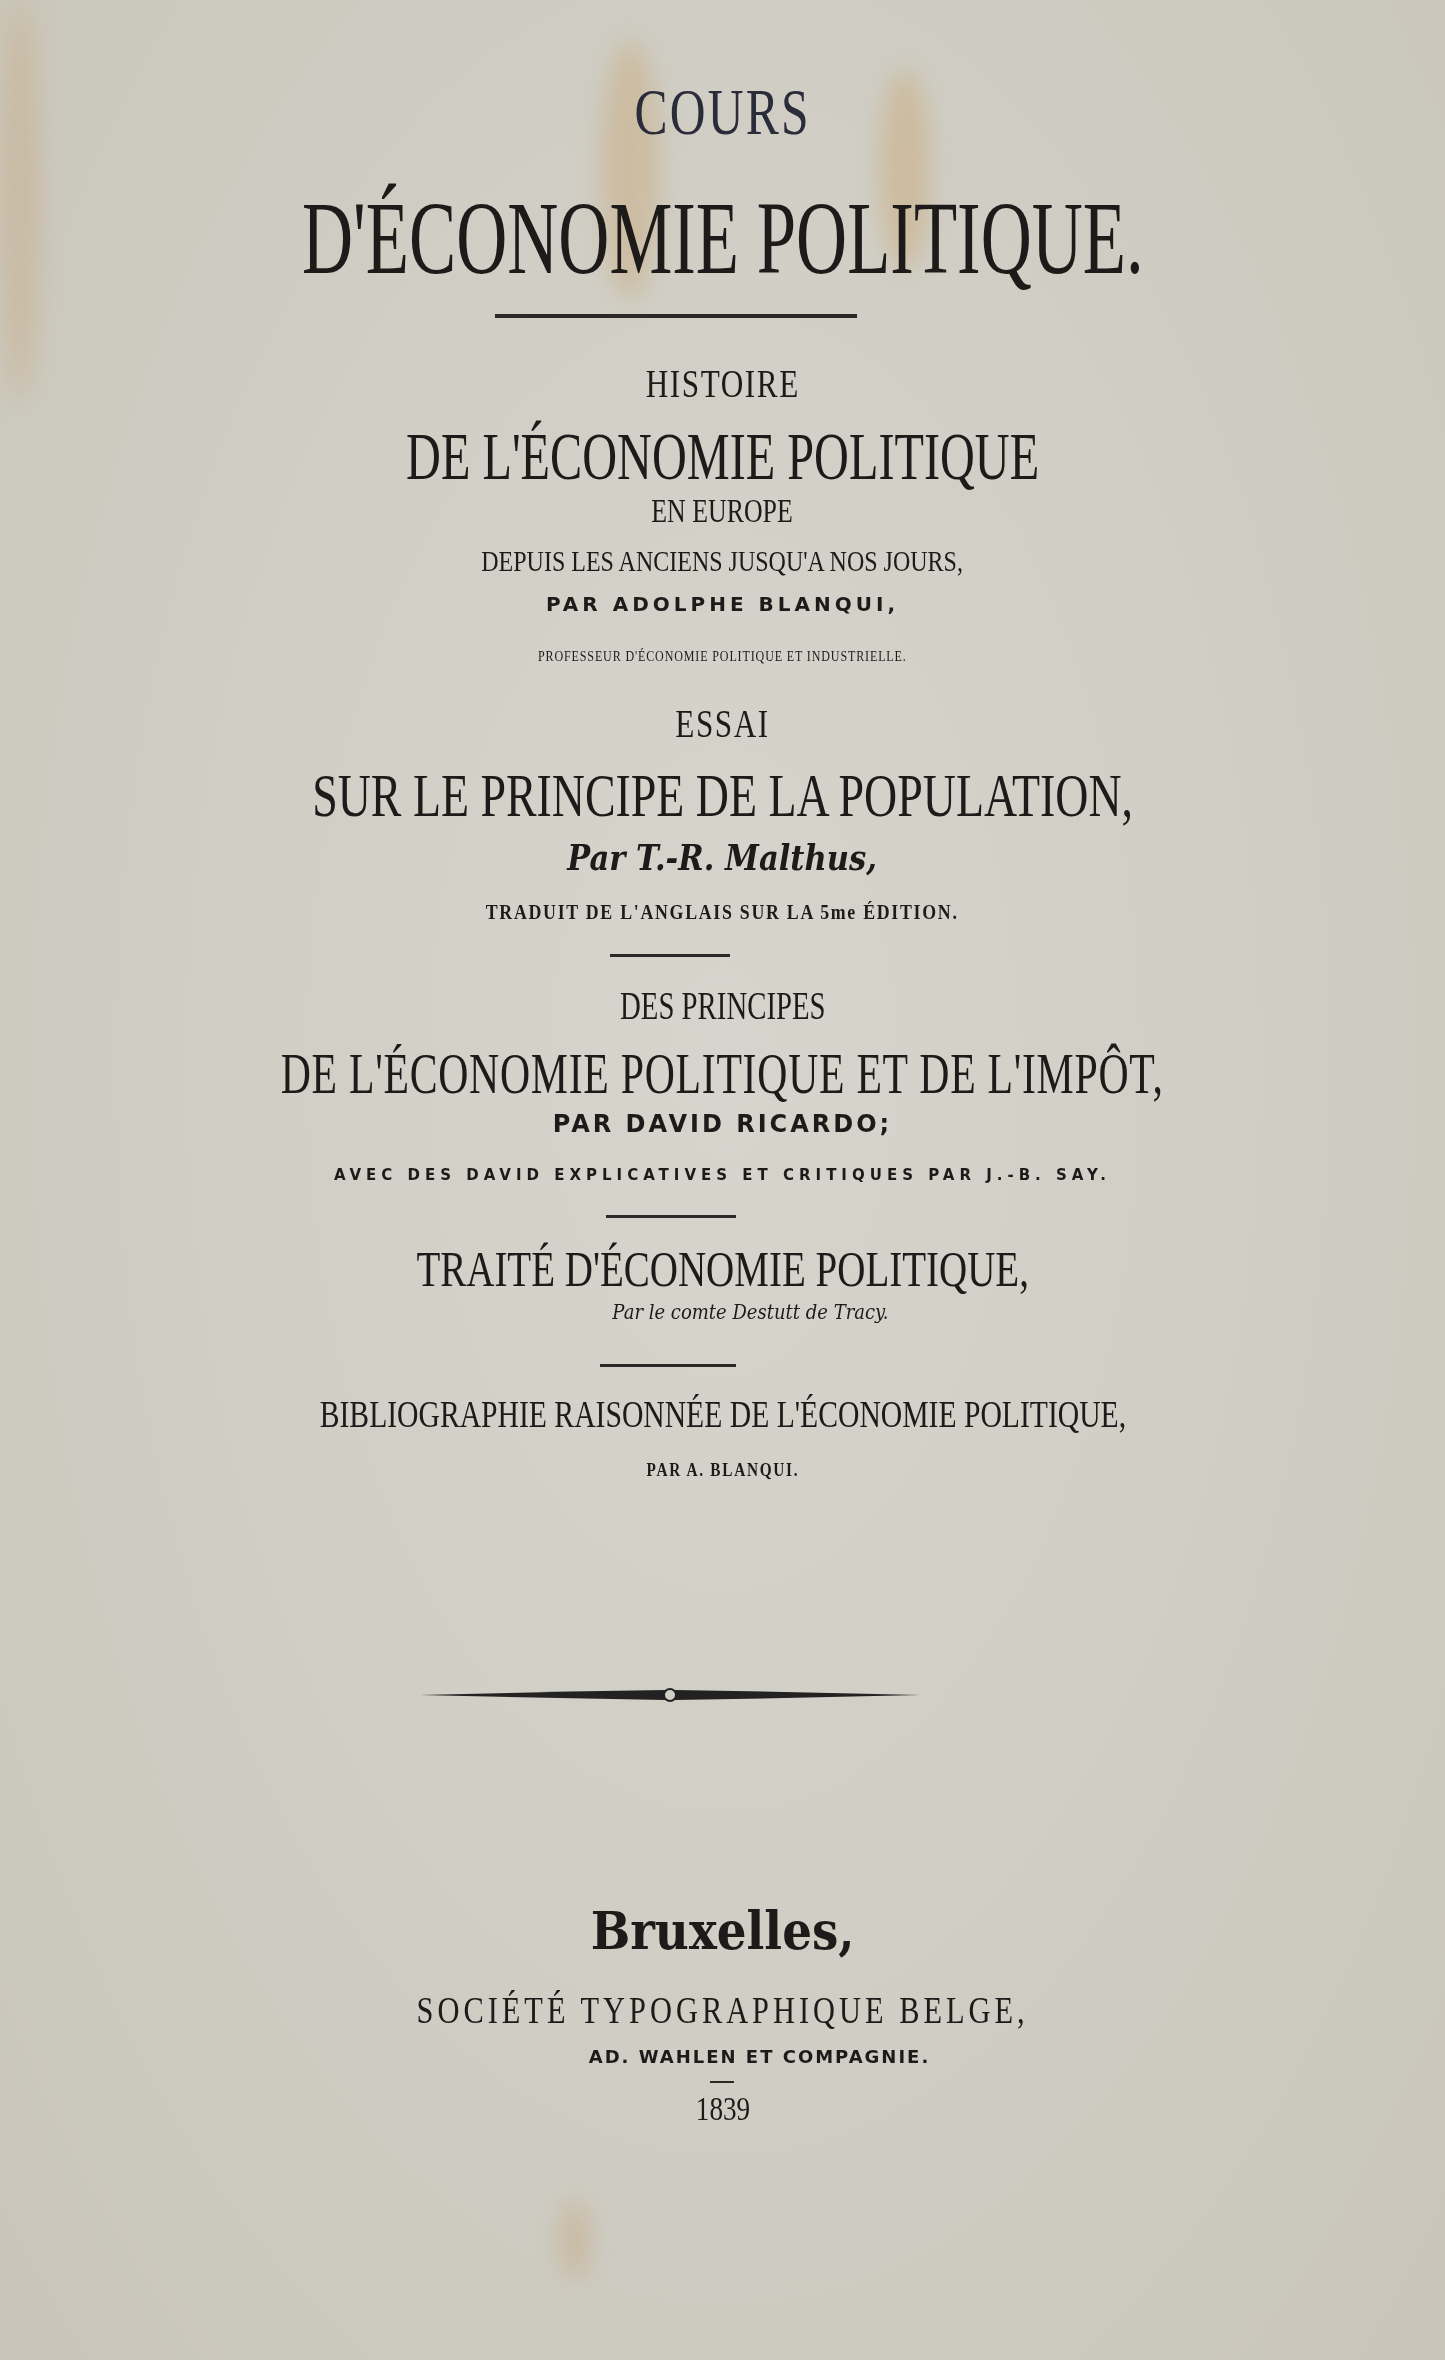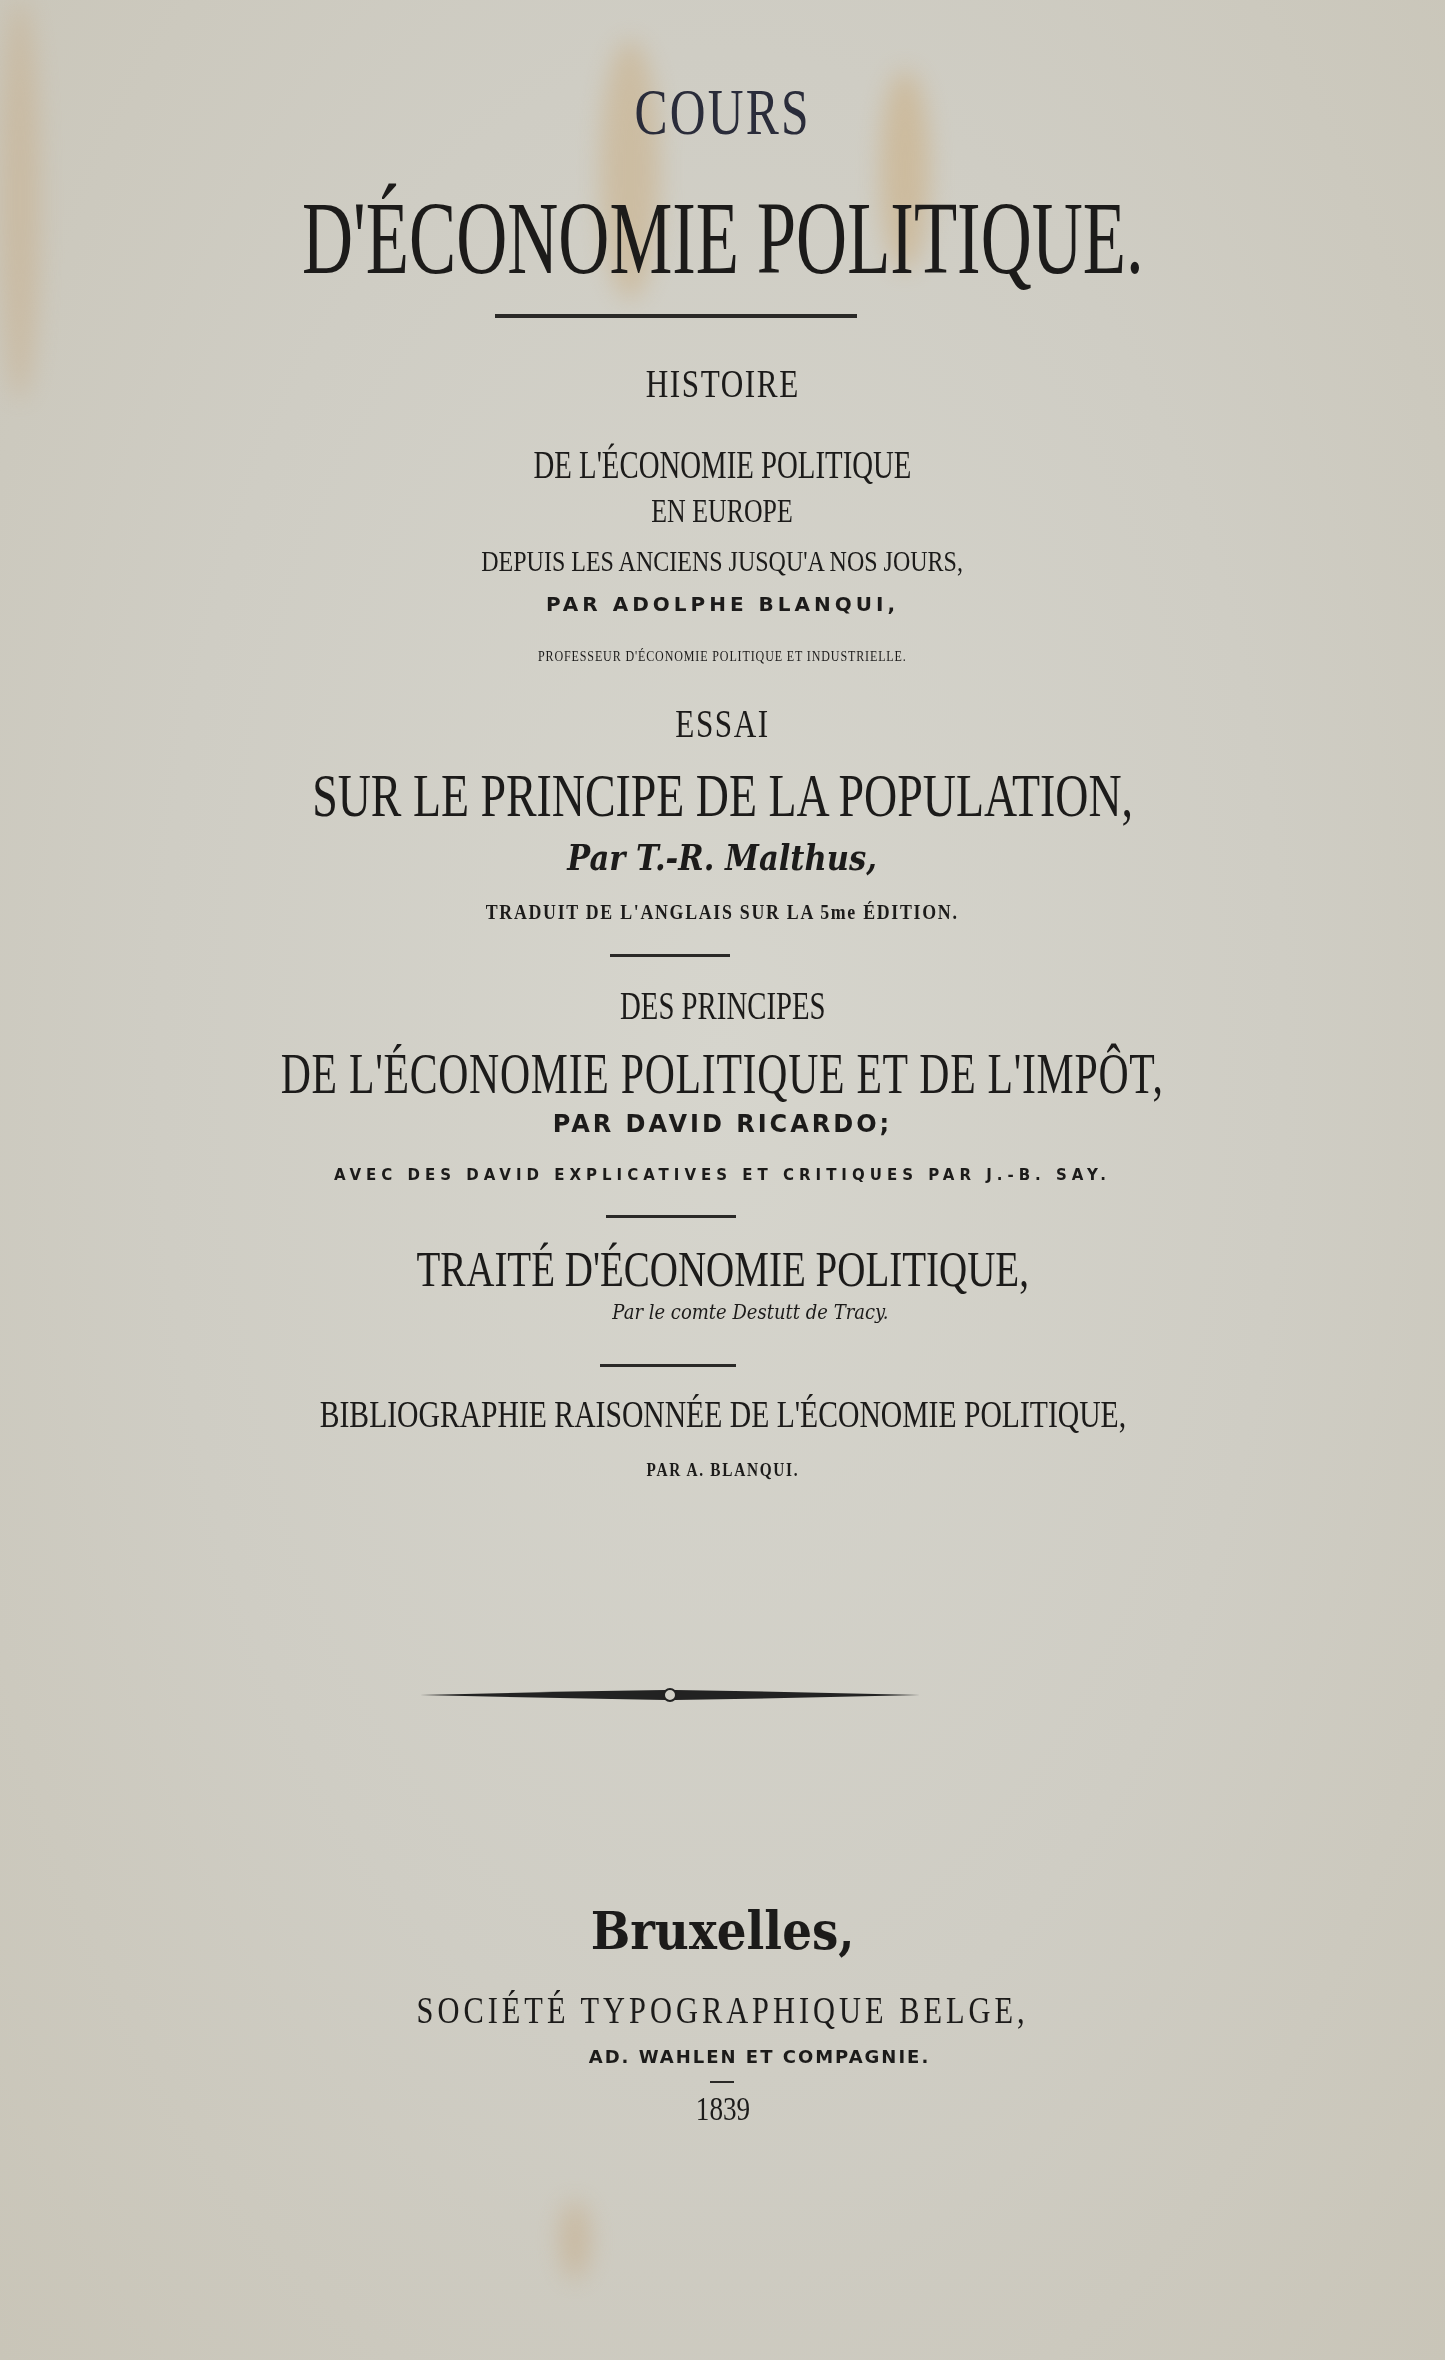--- a/index.html
+++ b/index.html
@@ -30,21 +30,21 @@
   <span class="condensed" style="transform:scaleX(0.75);">COURS</span>
 </div>
 <div class="line" style="top:178px;font-size:104px;">
   <span class="condensed" style="transform:scaleX(0.68);">D'ÉCONOMIE POLITIQUE.</span>
 </div>
 <div class="rule" style="left:495px;top:314px;width:362px;height:4px;"></div>
 
 <div class="line" style="top:360px;font-size:40px;letter-spacing:2px;">
   <span class="condensed" style="transform:scaleX(0.78);">HISTOIRE</span>
 </div>
-<div class="line" style="top:441px;font-size:40px;">
+<div class="line" style="top:418px;font-size:67px;">
   <span class="condensed" style="transform:scaleX(0.72);">DE L'ÉCONOMIE POLITIQUE</span>
 </div>
 <div class="line" style="top:492px;font-size:34px;">
   <span class="condensed" style="transform:scaleX(0.76);">EN EUROPE</span>
 </div>
 <div class="line" style="top:544px;font-size:30px;">
   <span class="condensed" style="transform:scaleX(0.8);">DEPUIS LES ANCIENS JUSQU'A NOS JOURS,</span>
 </div>
 <div class="line bold-sans" style="top:592px;font-size:20px;letter-spacing:4px;">
   <span class="condensed">PAR ADOLPHE BLANQUI,</span>

